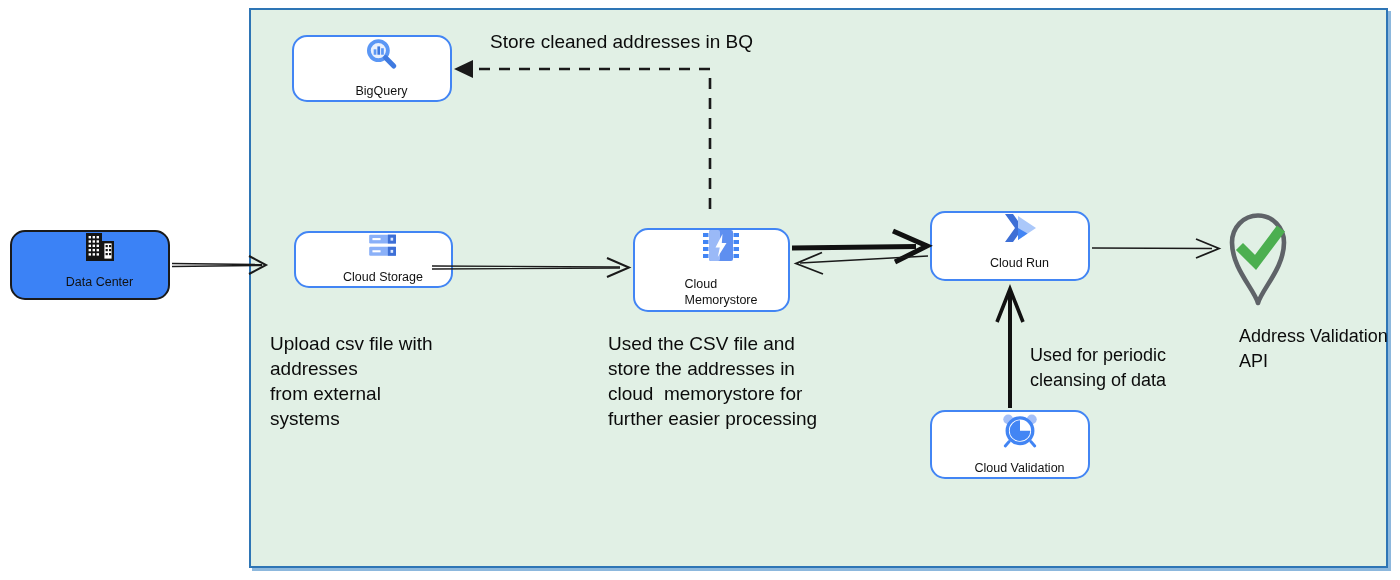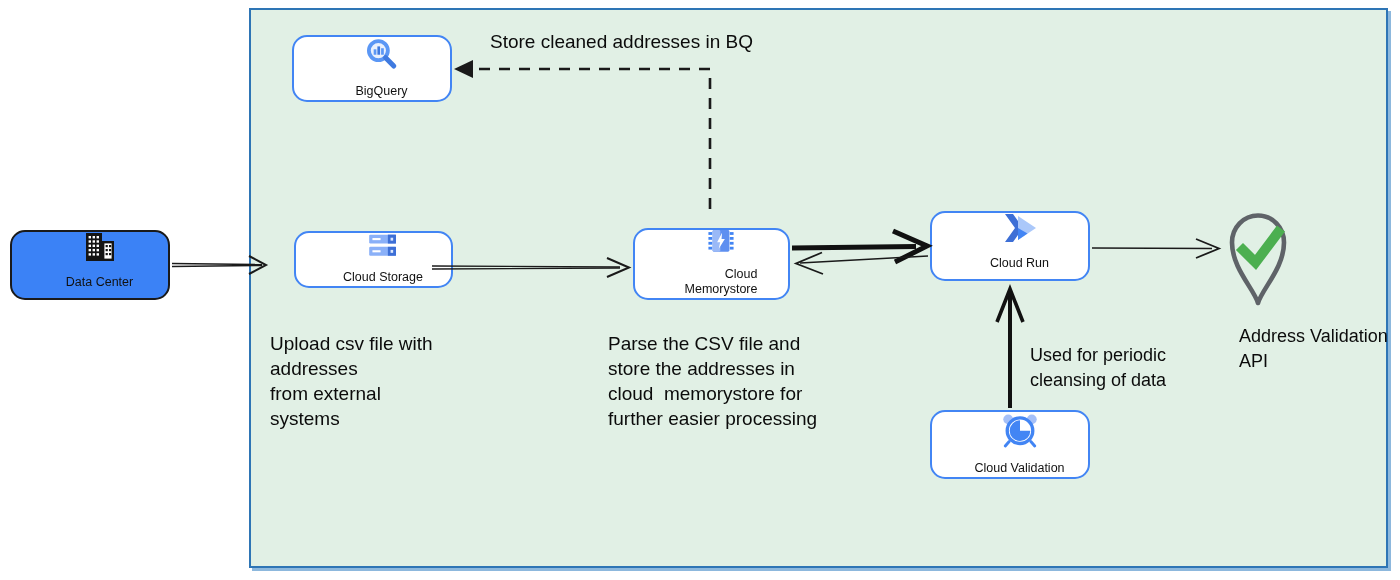--- a/index.html
+++ b/index.html
@@ -18,21 +18,21 @@
     z-index:4;
     flex-direction:column;
   }
   .gnode .node-label{font-size:12.5px;color:#111;white-space:pre-line;line-height:1.25;}
   #node-datacenter{
     left:10px;top:230px;width:160px;height:70px;background:#3b82f6;
     border:2px solid #1a1a1a;border-radius:15px;
   }
   #node-bigquery{left:292px;top:35px;width:160px;height:67px;}
   #node-storage{left:271px;top:231px;width:159px;height:57px;margin-left:23px;}
-  #node-memorystore{left:633px;top:228px;width:157px;height:72px;text-align:right;}
+  #node-memorystore{left:633px;top:228px;width:157px;height:84px;}
   #node-run{left:930px;top:211px;width:160px;height:70px;}
   #node-scheduler{left:930px;top:410px;width:160px;height:69px;}
   .caption{
     position:absolute;font-size:19px;line-height:25px;color:#0b0b0b;
     white-space:pre-wrap;z-index:3;
   }
   .arrow-label{position:absolute;font-size:19px;color:#0b0b0b;white-space:nowrap;z-index:3;}
   #lbl-store{left:490px;top:31px;}
   #lbl-export{left:452px;top:219px;}
   #cap-upload{left:270px;top:331px;}
@@ -158,21 +158,21 @@
       <path d="M36 99 C32 85 10 64 10 38.5 C10 23.5 21.5 11.5 36 11.5 C50.5 11.5 62 23.5 62 38.5 C62 64 40 85 36 99 Z" fill="none" stroke="#5f6368" stroke-width="4.6" stroke-linejoin="round"></path>
       <polyline points="21,46 33.5,58.5 56,28.5" fill="none" stroke="#4caf50" stroke-width="10" stroke-linecap="square"></polyline>
     </svg>
   </div>
 
   <div class="arrow-label" id="lbl-store">Store cleaned addresses in BQ</div>
   <div class="caption" id="cap-upload">Upload csv file with
 addresses
 from external
 systems</div>
-  <div class="caption" id="cap-parse">Parse the CSV file and
+  <div class="caption" id="cap-parse">Used the CSV file and
 store the addresses in
 cloud  memorystore for
 further easier processing</div>
   <div class="caption" id="cap-periodic">Used for periodic
 cleansing of data</div>
   <div class="caption" id="cap-av">Address Validation
 API</div>
 
   <svg id="edges">
 

